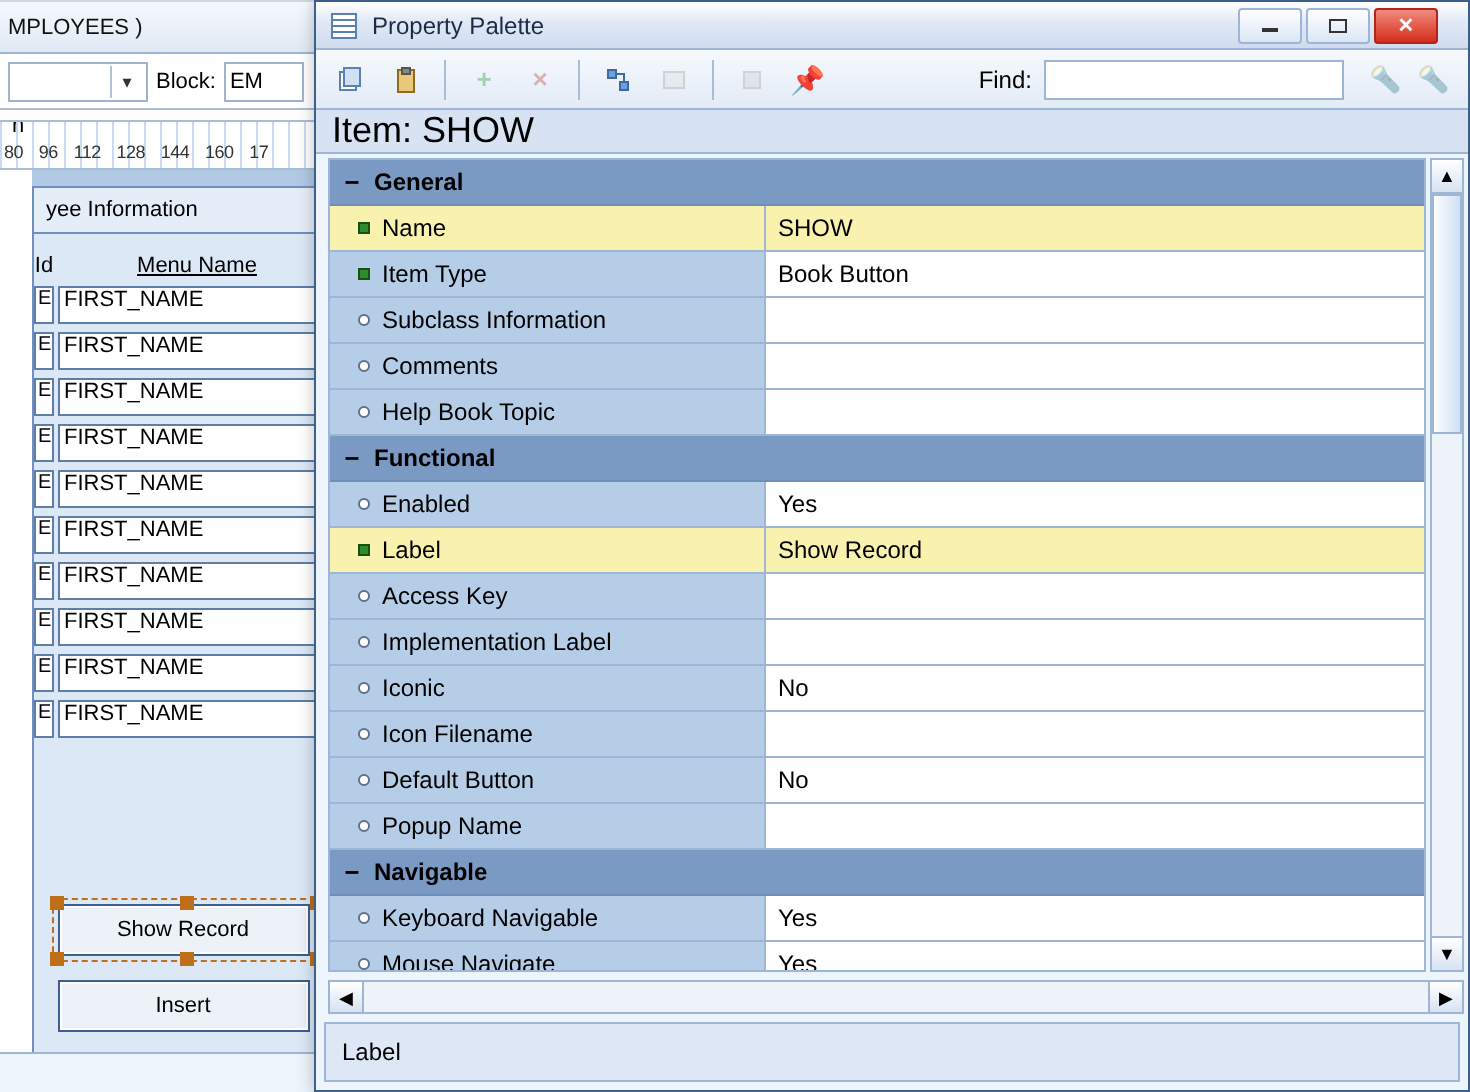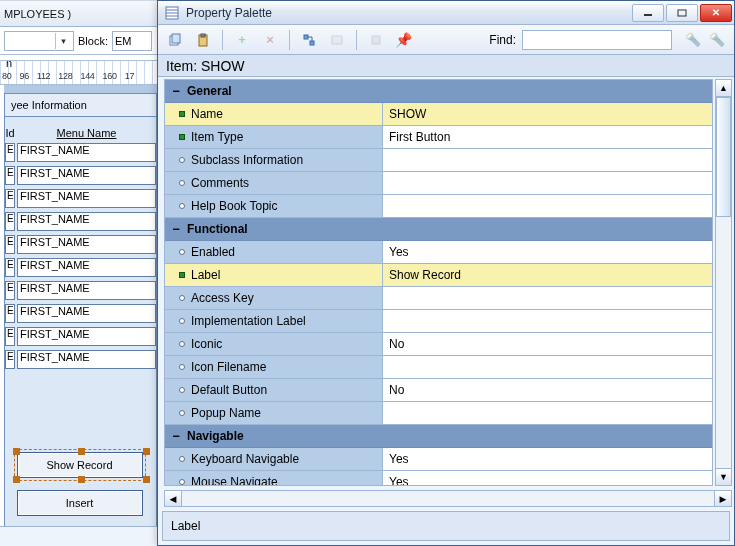--- a/index.html
+++ b/index.html
@@ -67,21 +67,21 @@
     background:repeating-linear-gradient(to right,#c9d9ef,#c9d9ef 1px,transparent 1px,transparent 8px);
     border-top:1px solid #a9bdd6;
   }
   .ruler-nums{
     position:absolute;bottom:3px;left:0;right:0;
     font-size:9px;color:#333;display:flex;gap:8px;padding-left:2px;letter-spacing:-0.3px;
   }
 
   .bg-canvas-frame{
     position:absolute;
-    top:84px;left:4px;width:158px;height:458px;
+    top:84px;left:16px;width:158px;height:458px;
     background:#b1c9e5;border-right:1px solid #5e80ae;
   }
   .canvas-title-bar{
     position:absolute;top:8px;left:0;right:4px;height:24px;
     background:#e5edf8;border:1px solid #6f90bf;
     display:flex;align-items:center;padding-left:6px;
   }
   .canvas-title{font-size:11px;}
   .canvas-inner{
     position:absolute;top:32px;left:0;right:4px;bottom:6px;
@@ -135,21 +135,21 @@
     left:157px; top:0;
     width:578px; height:546px;
     background:#eef4fb;
     border:1px solid #3c5f8e;
     box-shadow:0 0 8px rgba(0,0,0,.25);
     display:flex;flex-direction:column;
   }
   .title-bar{
     height:24px;background:linear-gradient(#ffffff,#e0e8f5 45%,#cfdcee);
     border-bottom:1px solid #9db6d5;
-    display:flex;align-items:center;padding:0 2px 0 6px;gap:6px;
+    display:flex;align-items:center;padding:0 15px 0 6px;gap:6px;
   }
   .title-icon{
     width:16px;height:16px;display:flex;align-items:center;justify-content:center;
   }
   .title-text{flex:1;font-size:12px;color:#1b2c44;}
   .win-btns{display:flex;gap:2px;}
   .win-btn{
     width:32px;height:18px;border:1px solid #9db6d5;border-radius:2px;
     background:linear-gradient(#fff,#dbe6f5);
     display:flex;align-items:center;justify-content:center;font-size:10px;
@@ -168,21 +168,21 @@
   .tsep{width:1px;height:20px;background:#a9bdd6;margin:0 2px;}
   .tbtn.disabled{opacity:.35;}
   .find-label{margin-left:auto;font-size:12px;}
   .find-input{
     width:150px;height:20px;border:1px solid #9db6d5;background:#fff;padding:0 3px;font-size:11px;
   }
   .find-actions{display:flex;gap:2px;margin-left:4px;}
 
   .item-line{
     height:22px;background:#d7e3f3;border-bottom:1px solid #9db6d5;
-    display:flex;align-items:center;padding-left:8px;font-size:14px;
+    display:flex;align-items:center;padding-left:8px;font-size:18px;
   }
 
   .grid-area{
     flex:1;position:relative;overflow:hidden;padding:2px 2px 2px 6px;
   }
   .grid-scroll{
     position:absolute;inset:2px 2px 2px 6px;
     display:flex;
   }
   .grid-table{
@@ -422,21 +422,21 @@
                 <span class="bullet square"></span>
                 <span>Name</span>
               </div>
               <div class="c2">SHOW</div>
             </div>
             <div class="gr-row">
               <div class="c1">
                 <span class="bullet square"></span>
                 <span>Item Type</span>
               </div>
-              <div class="c2">First Button</div>
+              <div class="c2">Book Button</div>
             </div>
             <div class="gr-row">
               <div class="c1">
                 <span class="bullet circle"></span>
                 <span>Subclass Information</span>
               </div>
               <div class="c2"></div>
             </div>
             <div class="gr-row">
               <div class="c1">

